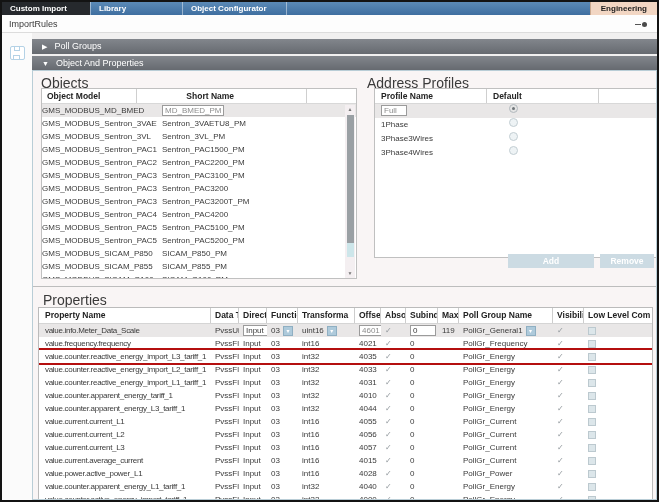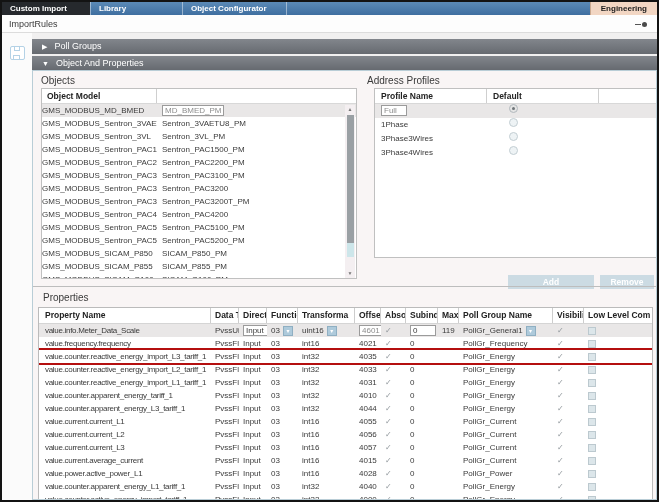--- a/index.html
+++ b/index.html
@@ -38,21 +38,21 @@
   .main { position:absolute; left:30px; top:0; width:625px; height:467px; }
 
   .sect { position:absolute; left:0; width:625px; height:15px; line-height:15px; color:#fff; font-size:9px;
           background:linear-gradient(#82868c,#666a70); padding-left:10px; cursor:default; }
   .sect .arr { font-size:7px; margin-right:7px; }
   .sect1 { top:6px; }
   .sect2 { top:23px; height:14px; line-height:14px; }
 
   .panel { position:absolute; left:0; top:37px; width:625px; height:430px; background:#f9f5f5;
            border:1px solid #b9cdd6; overflow:hidden; }
-  .grouplabel { position:absolute; font-size:10px; color:#3a3a3a; }
+  .grouplabel { position:absolute; font-size:14px; color:#3a3a3a; }
 
   
   .objtable { position:absolute; left:8px; top:17px; width:316px; height:191px; background:#fff;
               border:1px solid #c0c0c0; overflow:hidden; }
   .ohead { display:flex; height:15px; border-bottom:1px solid #d8d8d8; background:#fff;gap:44px; }
   .ohc { font-size:8.5px; font-weight:bold; color:#222; line-height:14px; padding-left:5px;
          border-right:1px solid #cfcfcf; }
   .oc0 { width:115px; } .oc1 { width:152px; } .ocx { flex:1; border-right:none; }
   .orow { display:flex; height:13px; line-height:13px; font-size:8px; color:#3a3a3a; white-space:nowrap; }
   .orow.sel { background:#e9e7e7; }
@@ -72,21 +72,21 @@
   .phc { font-size:8.5px; font-weight:bold; color:#222; line-height:14px; padding-left:6px; border-right:1px solid #cfcfcf; }
   .pc0 { width:112px; } .pc1 { width:112px; } .pcx { flex:1; border-right:none; }
   .arow { display:flex; height:14px; line-height:14px; font-size:8px; color:#3a3a3a; align-items:flex-end; }
   .arow.sel { background:#e9e7e7; }
   .arow .nm { width:112px; padding-left:6px; overflow:hidden; }
   .arow .df { width:112px; padding-left:22px; }
   .radio { display:inline-block; width:9px; height:9px; border-radius:50%; background:#eef3f5; border:1px solid #c3ced3; position:relative; }
   .radio.on { background:#e4e4e4; border-color:#b2b9bd; }
   .radio.on::after { content:""; position:absolute; left:2px; top:2px; width:3px; height:3px; border-radius:50%; background:#6f7579; }
 
-  .btnrow { position:absolute; left:0; top:204px; width:625px; height:14px; }
+  .btnrow { position:absolute; left:0; top:183px; width:625px; height:14px; }
   .btn { position:absolute; height:14px; line-height:14px; text-align:center; font-size:8.5px; font-weight:bold;
          color:#fff; background:#ccdbe3; border:none; cursor:default; }
   .btn.add { left:475px; width:86px; }
   .btn.rem { left:567px; width:54px; }
 
   
   .divider { position:absolute; left:0; top:215px; width:625px; height:1px; background:#bdbdbd; }
   .props-label { top:221px; left:10px; }
   .propstable { position:absolute; left:5px; top:236px; width:615px; background:#fff; border:1px solid #bbb;
                 height:224px; overflow:hidden; }
@@ -148,20 +148,21 @@
       <div class="sect sect2">
         <span class="arr">▼</span><span>Object And Properties</span>
       </div>
 
       <div class="panel">
 
         <div class="grouplabel" style="left:8px; top:4px;">Objects</div>
         <div class="objtable">
           <div class="ohead">
             <div class="ohc oc0">Object Model</div>
+            <div class="ohc oc1">Short Name</div>
             <div class="ohc ocx"></div>
           </div>
           <div id="obj-rows">
               <div class="orow sel">
     <div class="m">GMS_MODBUS_MD_BMED</div>
     <div class="s"><span class="ibox gray">MD_BMED_PM</span></div>
   </div>
               <div class="orow">
     <div class="m">GMS_MODBUS_Sentron_3VAETU8</div>
     <div class="s">Sentron_3VAETU8_PM</div>

